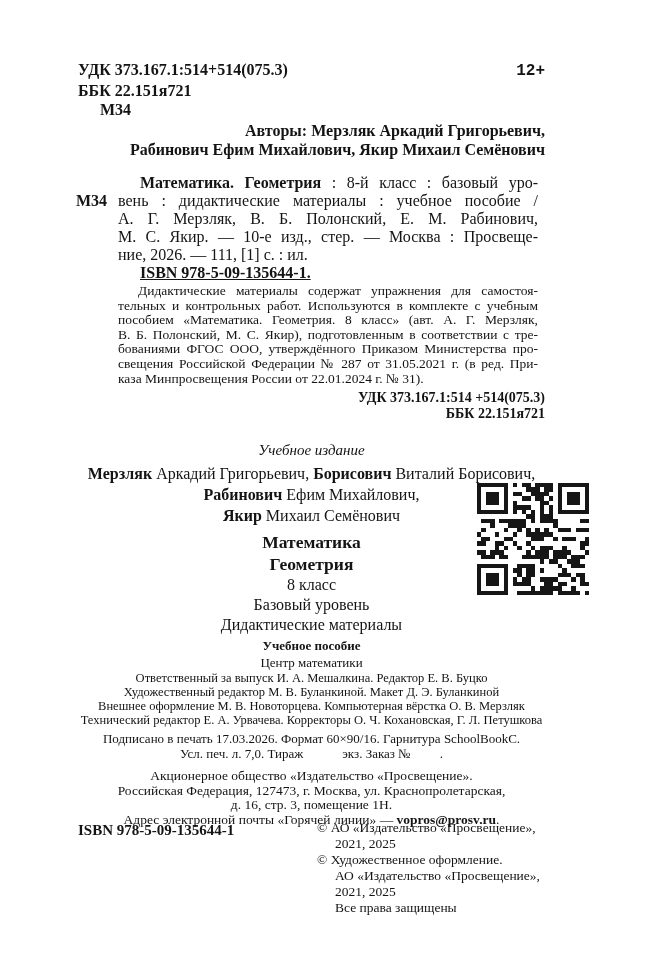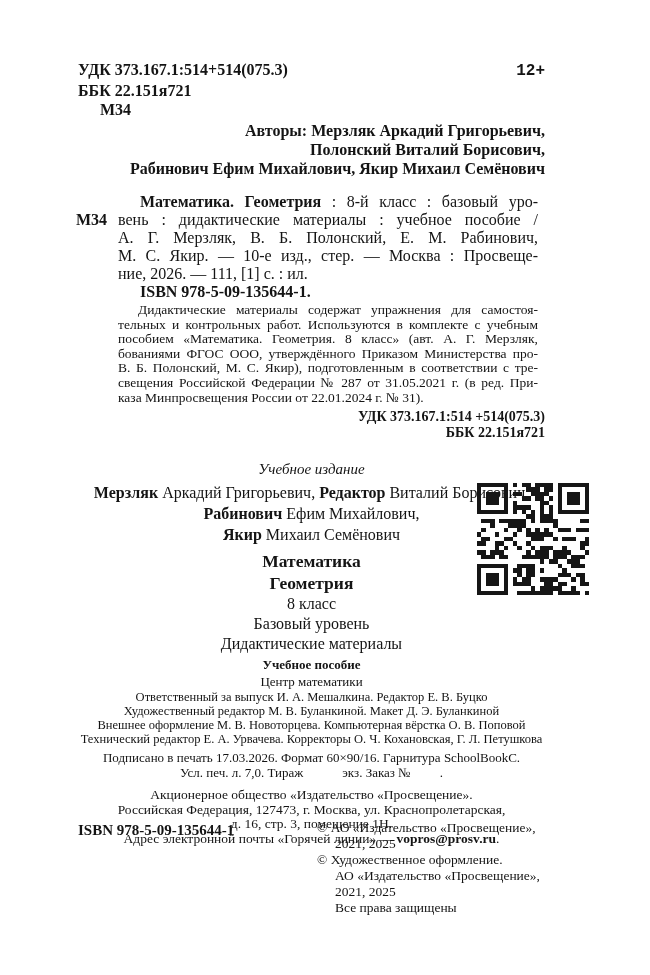--- a/index.html
+++ b/index.html
@@ -15,21 +15,21 @@
   .top{font-weight:bold; font-size:16px; line-height:19px;}
   .top .row{display:flex; align-items:baseline;}
   .top .age{margin-left:auto;font-family:Liberation Mono, monospace;}
   .top .m34{margin-left:22px;}
   .authors-top{text-align:right; margin-top:2px;}
   
   .card{position:relative; margin:15px 0 0 40px; width:420px; font-size:16px; line-height:18px;}
   .card .margin-code{position:absolute; left:-42px; top:18px; font-weight:bold;}
   .jl{text-align:justify; text-align-last:justify;}
   .ind{text-indent:22px;}
-  .isbn-line{font-weight:bold; text-indent:22px;}
+  .isbn-line{font-weight:bold; text-indent:22px;text-decoration:underline;}
   
   .annotation{margin:2px 0 0 40px; width:420px; font-size:13.5px; line-height:14.6px;}
   .annotation .ind{text-indent:20px;}
   .udc-right{margin-top:4px; text-align:right; font-weight:bold; font-size:14px; line-height:15.5px;}
   
   .edition{text-align:center; margin-top:20px;}
   .ed-kind{font-style:italic; font-size:15px; line-height:19px; margin-bottom:3px;}
   .ed-author{font-size:16px; line-height:21px;}
   .ed-title{font-weight:bold; font-size:17.5px; line-height:22px;text-align:center;}
   .ed-title.first{margin-top:5px;}
@@ -54,66 +54,65 @@
 
     <div class="top">
       <div class="row">
         <span>УДК 373.167.1:514+514(075.3)</span>
         <span class="age">12+</span>
       </div>
       <div>ББК 22.151я721</div>
       <div class="m34">М34</div>
       <div class="authors-top">
         <div>Авторы: Мерзляк Аркадий Григорьевич,</div>
-        <div>Полонский Виталий Борисович,</div>
         <div>Рабинович Ефим Михайлович, Якир Михаил Семёнович</div>
       </div>
     </div>
 
     <div class="card">
       <div class="margin-code">М34</div>
       <div class="jl ind"><span class="b">Математика. Геометрия</span><span> : 8-й класс : базовый уро-</span></div>
       <div class="jl">вень : дидактические материалы : учебное пособие /</div>
       <div class="jl">А. Г. Мерзляк, В. Б. Полонский, Е. М. Рабинович,</div>
       <div class="jl">М. С. Якир. — 10-е изд., стер. — Москва : Просвеще-</div>
       <div>ние, 2026. — 111, [1] с. : ил.</div>
       <div class="isbn-line">ISBN 978-5-09-135644-1.</div>
     </div>
 
     <div class="annotation">
       <div class="jl ind">Дидактические материалы содержат упражнения для самостоя-</div>
       <div class="jl">тельных и контрольных работ. Используются в комплекте с учебным</div>
       <div class="jl">пособием «Математика. Геометрия. 8 класс» (авт. А. Г. Мерзляк,</div>
+      <div class="jl">В. Б. Полонский, М. С. Якир), подготовленным в соответствии с тре-</div>
       <div class="jl">бованиями ФГОС ООО, утверждённого Приказом Министерства про-</div>
-      <div class="jl">В. Б. Полонский, М. С. Якир), подготовленным в соответствии с тре-</div>
       <div class="jl">свещения Российской Федерации № 287 от 31.05.2021 г. (в ред. При-</div>
       <div>каза Минпросвещения России от 22.01.2024 г. № 31).</div>
     </div>
 
     <div class="udc-right">
       <div>УДК 373.167.1:514 +514(075.3)</div>
       <div>ББК 22.151я721</div>
     </div>
 
     <div class="edition">
       <div class="ed-kind">Учебное издание</div>
-      <div class="ed-author"><span class="b">Мерзляк</span><span> Аркадий Григорьевич, </span><span class="b">Редактор</span><span> Виталий Борисович,</span></div>
+      <div class="ed-author"><span class="b">Мерзляк</span><span> Аркадий Григорьевич, </span><span class="b">Борисович</span><span> Виталий Борисович,</span></div>
       <div class="ed-author"><span class="b">Рабинович</span><span> Ефим Михайлович,</span></div>
       <div class="ed-author"><span class="b">Якир</span><span> Михаил Семёнович</span></div>
       <div class="ed-title first">Математика</div>
       <div class="ed-title">Геометрия</div>
       <div class="ed-line">8 класс</div>
       <div class="ed-line">Базовый уровень</div>
       <div class="ed-line">Дидактические материалы</div>
       <div class="ed-type">Учебное пособие</div>
       <div class="ed-center">Центр математики</div>
       <div class="credits">
         <div><span>Ответственный за выпуск </span><span class="i">И. А. Мешалкина</span><span>. Редактор </span><span class="i">Е. В. Буцко</span></div>
         <div><span>Художественный редактор </span><span class="i">М. В. Буланкиной</span><span>. Макет </span><span class="i">Д. Э. Буланкиной</span></div>
-        <div><span>Внешнее оформление </span><span class="i">М. В. Новоторцева</span><span>. Компьютерная вёрстка </span><span class="i">О. В. Поповой</span></div>
+        <div><span>Внешнее оформление </span><span class="i">М. В. Новоторцева</span><span>. Компьютерная вёрстка </span><span class="i">О. В. Мерзляк</span></div>
         <div><span>Технический редактор </span><span class="i">Е. А. Урвачева</span><span>. Корректоры </span><span class="i">О. Ч. Кохановская, Г. Л. Петушкова</span></div>
       </div>
       <div class="printinfo">
         <div>Подписано в печать 17.03.2026. Формат 60×90/16. Гарнитура SchoolBookC.</div>
         <div>Усл. печ. л. 7,0. Тираж&nbsp;&nbsp;&nbsp;&nbsp;&nbsp;&nbsp;&nbsp;&nbsp;&nbsp;&nbsp;&nbsp;&nbsp;экз. Заказ №&nbsp;&nbsp;&nbsp;&nbsp;&nbsp;&nbsp;&nbsp;&nbsp;&nbsp;.</div>
       </div>
       <div class="publisher">
         <div>Акционерное общество «Издательство «Просвещение».</div>
         <div>Российская Федерация, 127473, г. Москва, ул. Краснопролетарская,</div>
         <div>д. 16, стр. 3, помещение 1Н.</div>

